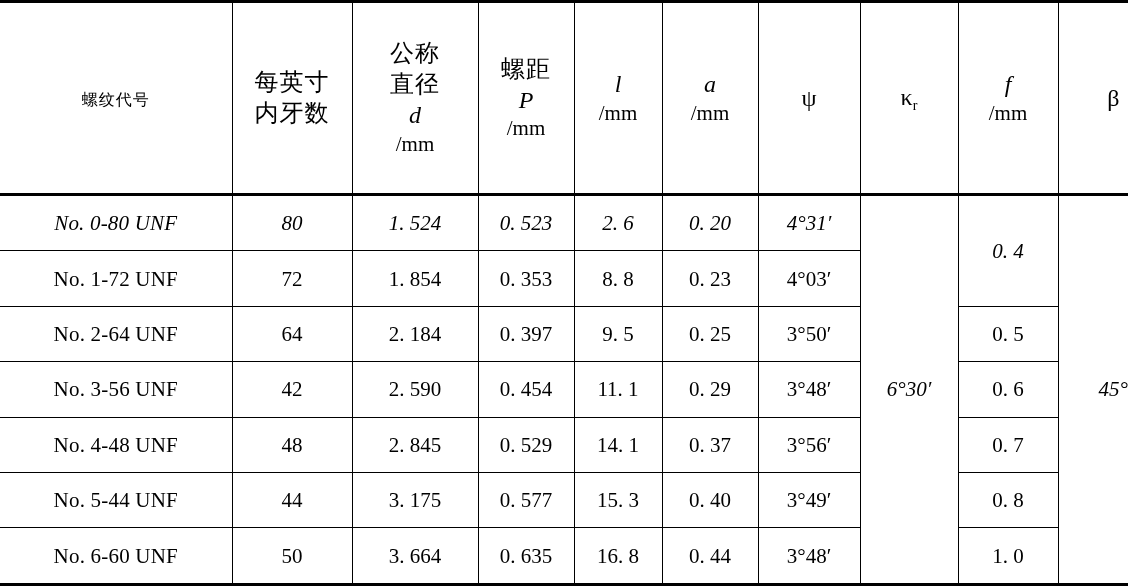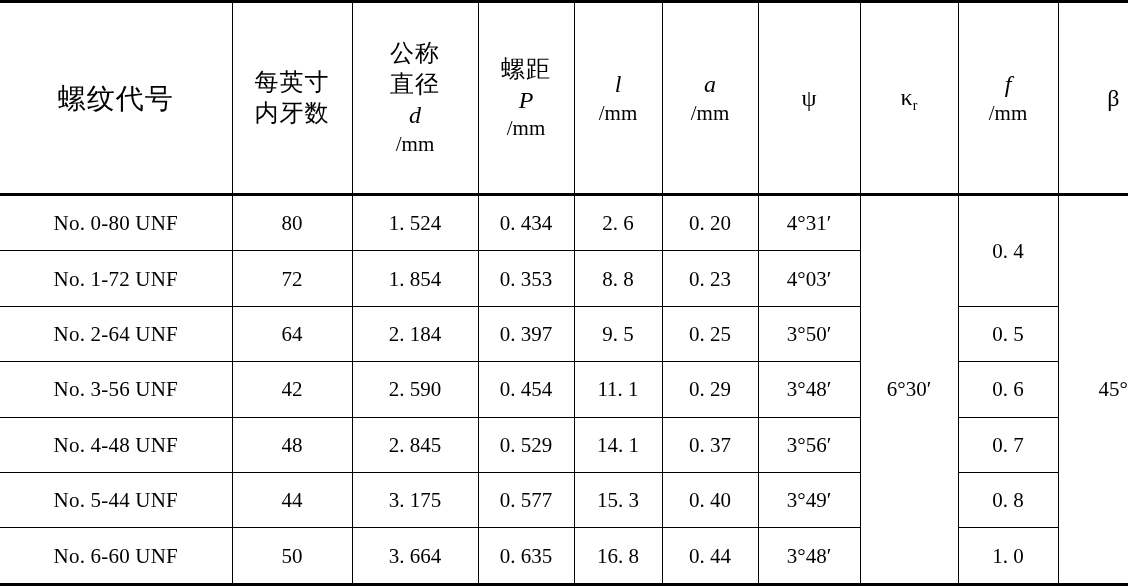--- a/index.html
+++ b/index.html
@@ -54,26 +54,27 @@
   thead th {
     border-top: none !important;
     border-bottom: 3px solid #000 !important;
     height: 190px;
   }
   tbody td {
     height: 52px;
   }
   tbody tr:first-child td {
     border-top: none;
+    font-style: italic;
   }
   tbody tr:last-child td {
     border-bottom: none;
   }
   .hdr-cn {
-    font-size: 28px;
+    font-size: 16px;
     letter-spacing: 1px;
   }
   .hdr-stack {
     display: flex;
     flex-direction: column;
     align-items: center;
     justify-content: center;
     line-height: 1.28;
   }
   .hdr-stack .cnline {
@@ -188,21 +189,21 @@
         <th>
           <span class="sym-up">β</span>
         </th>
       </tr>
     </thead>
     <tbody>
       <tr>
         <td class="cell-code">No. 0-80  UNF</td>
         <td class="num">80</td>
         <td class="num">1. 524</td>
-        <td class="num">0. 434</td>
+        <td class="num">0. 523</td>
         <td class="num">2. 6</td>
         <td class="num">0. 20</td>
         <td class="num">4°31′</td>
         <td class="num" rowspan="7">6°30′</td>
         <td class="num" rowspan="2">0. 4</td>
         <td class="num" rowspan="7">45°</td>
       </tr>
       <tr>
         <td class="cell-code">No. 1-72  UNF</td>
         <td class="num">72</td>

